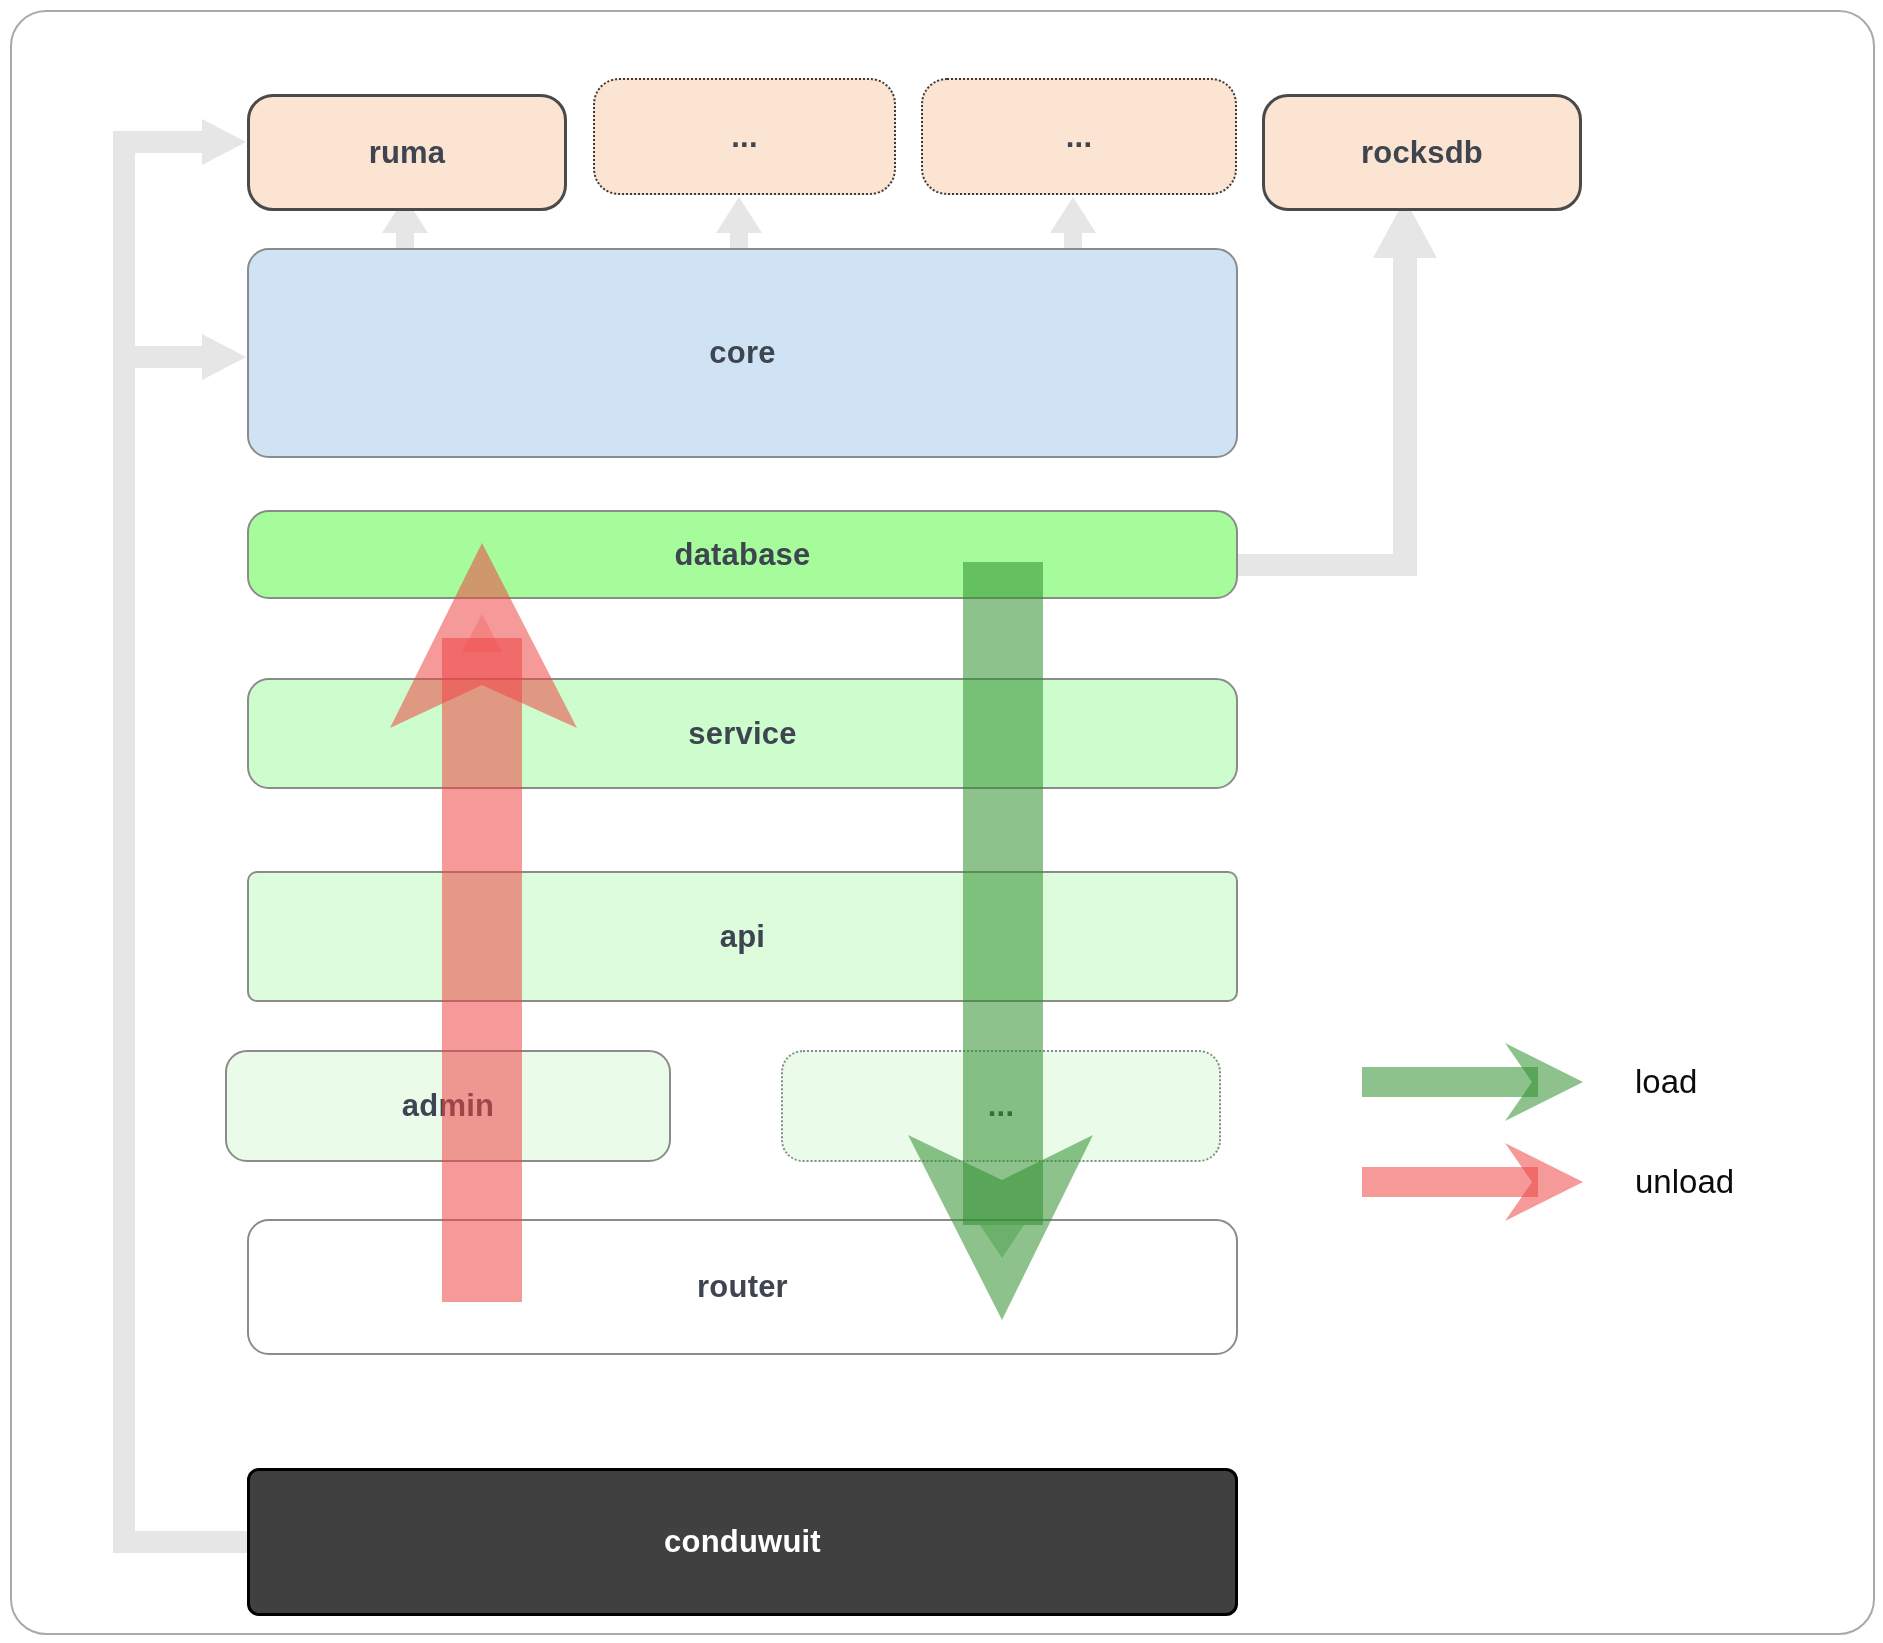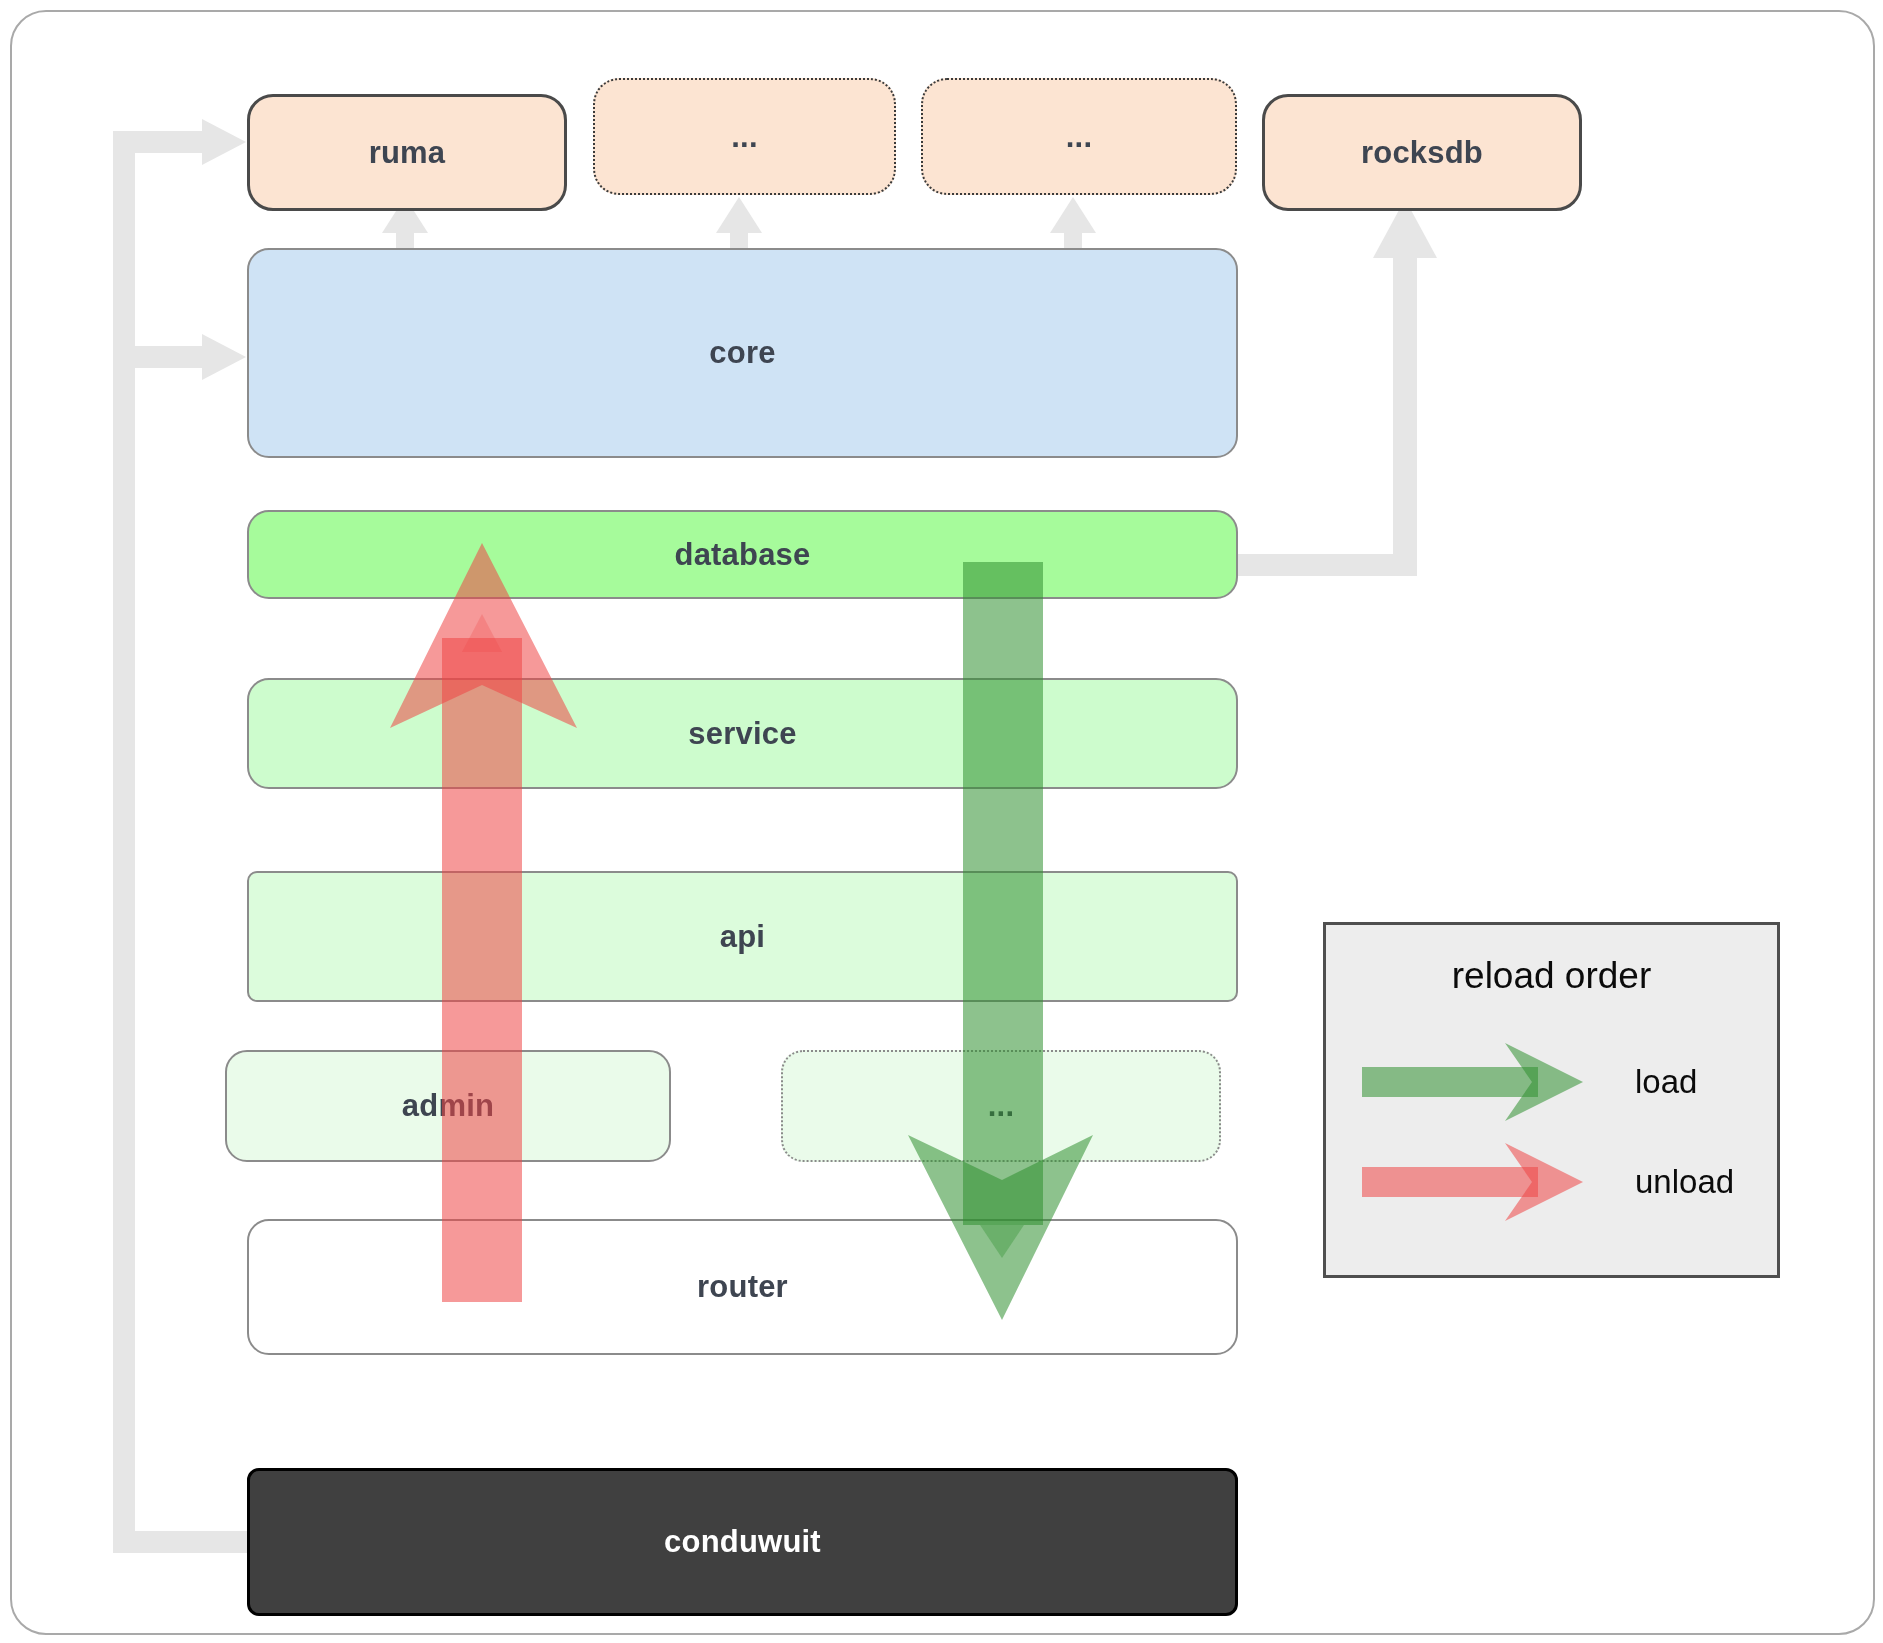--- a/index.html
+++ b/index.html
@@ -125,23 +125,20 @@
       <polygon points="482,543 577,728 482,685 390,728"></polygon>
       <polygon points="462,652 502,652 482,614" fill-opacity="0.25"></polygon>
     </g>
     <g fill="#2f8f2f" fill-opacity="0.55">
       <rect x="963" y="562" width="80" height="663"></rect>
       <polygon points="1002,1320 908,1135 1002,1180 1093,1135"></polygon>
       <polygon points="980,1225 1024,1225 1002,1258" fill-opacity="0.35"></polygon>
     </g>
   </svg>
 
-  <div class="legend">
-    <div class="legend-title">reload order</div>
-  </div>
   <div class="legend-row" style="left:1359px;top:1042px;">
     <svg class="arrow-ico" viewBox="0 0 230 80">
       <g fill="#2f8f2f" fill-opacity="0.55">
         <rect x="3" y="25" width="176" height="30"></rect>
         <polygon points="224,40 146,1 173,40 146,79"></polygon>
       </g>
     </svg>
     <span class="legend-label">load</span>
   </div>
   <div class="legend-row" style="left:1359px;top:1142px;">

